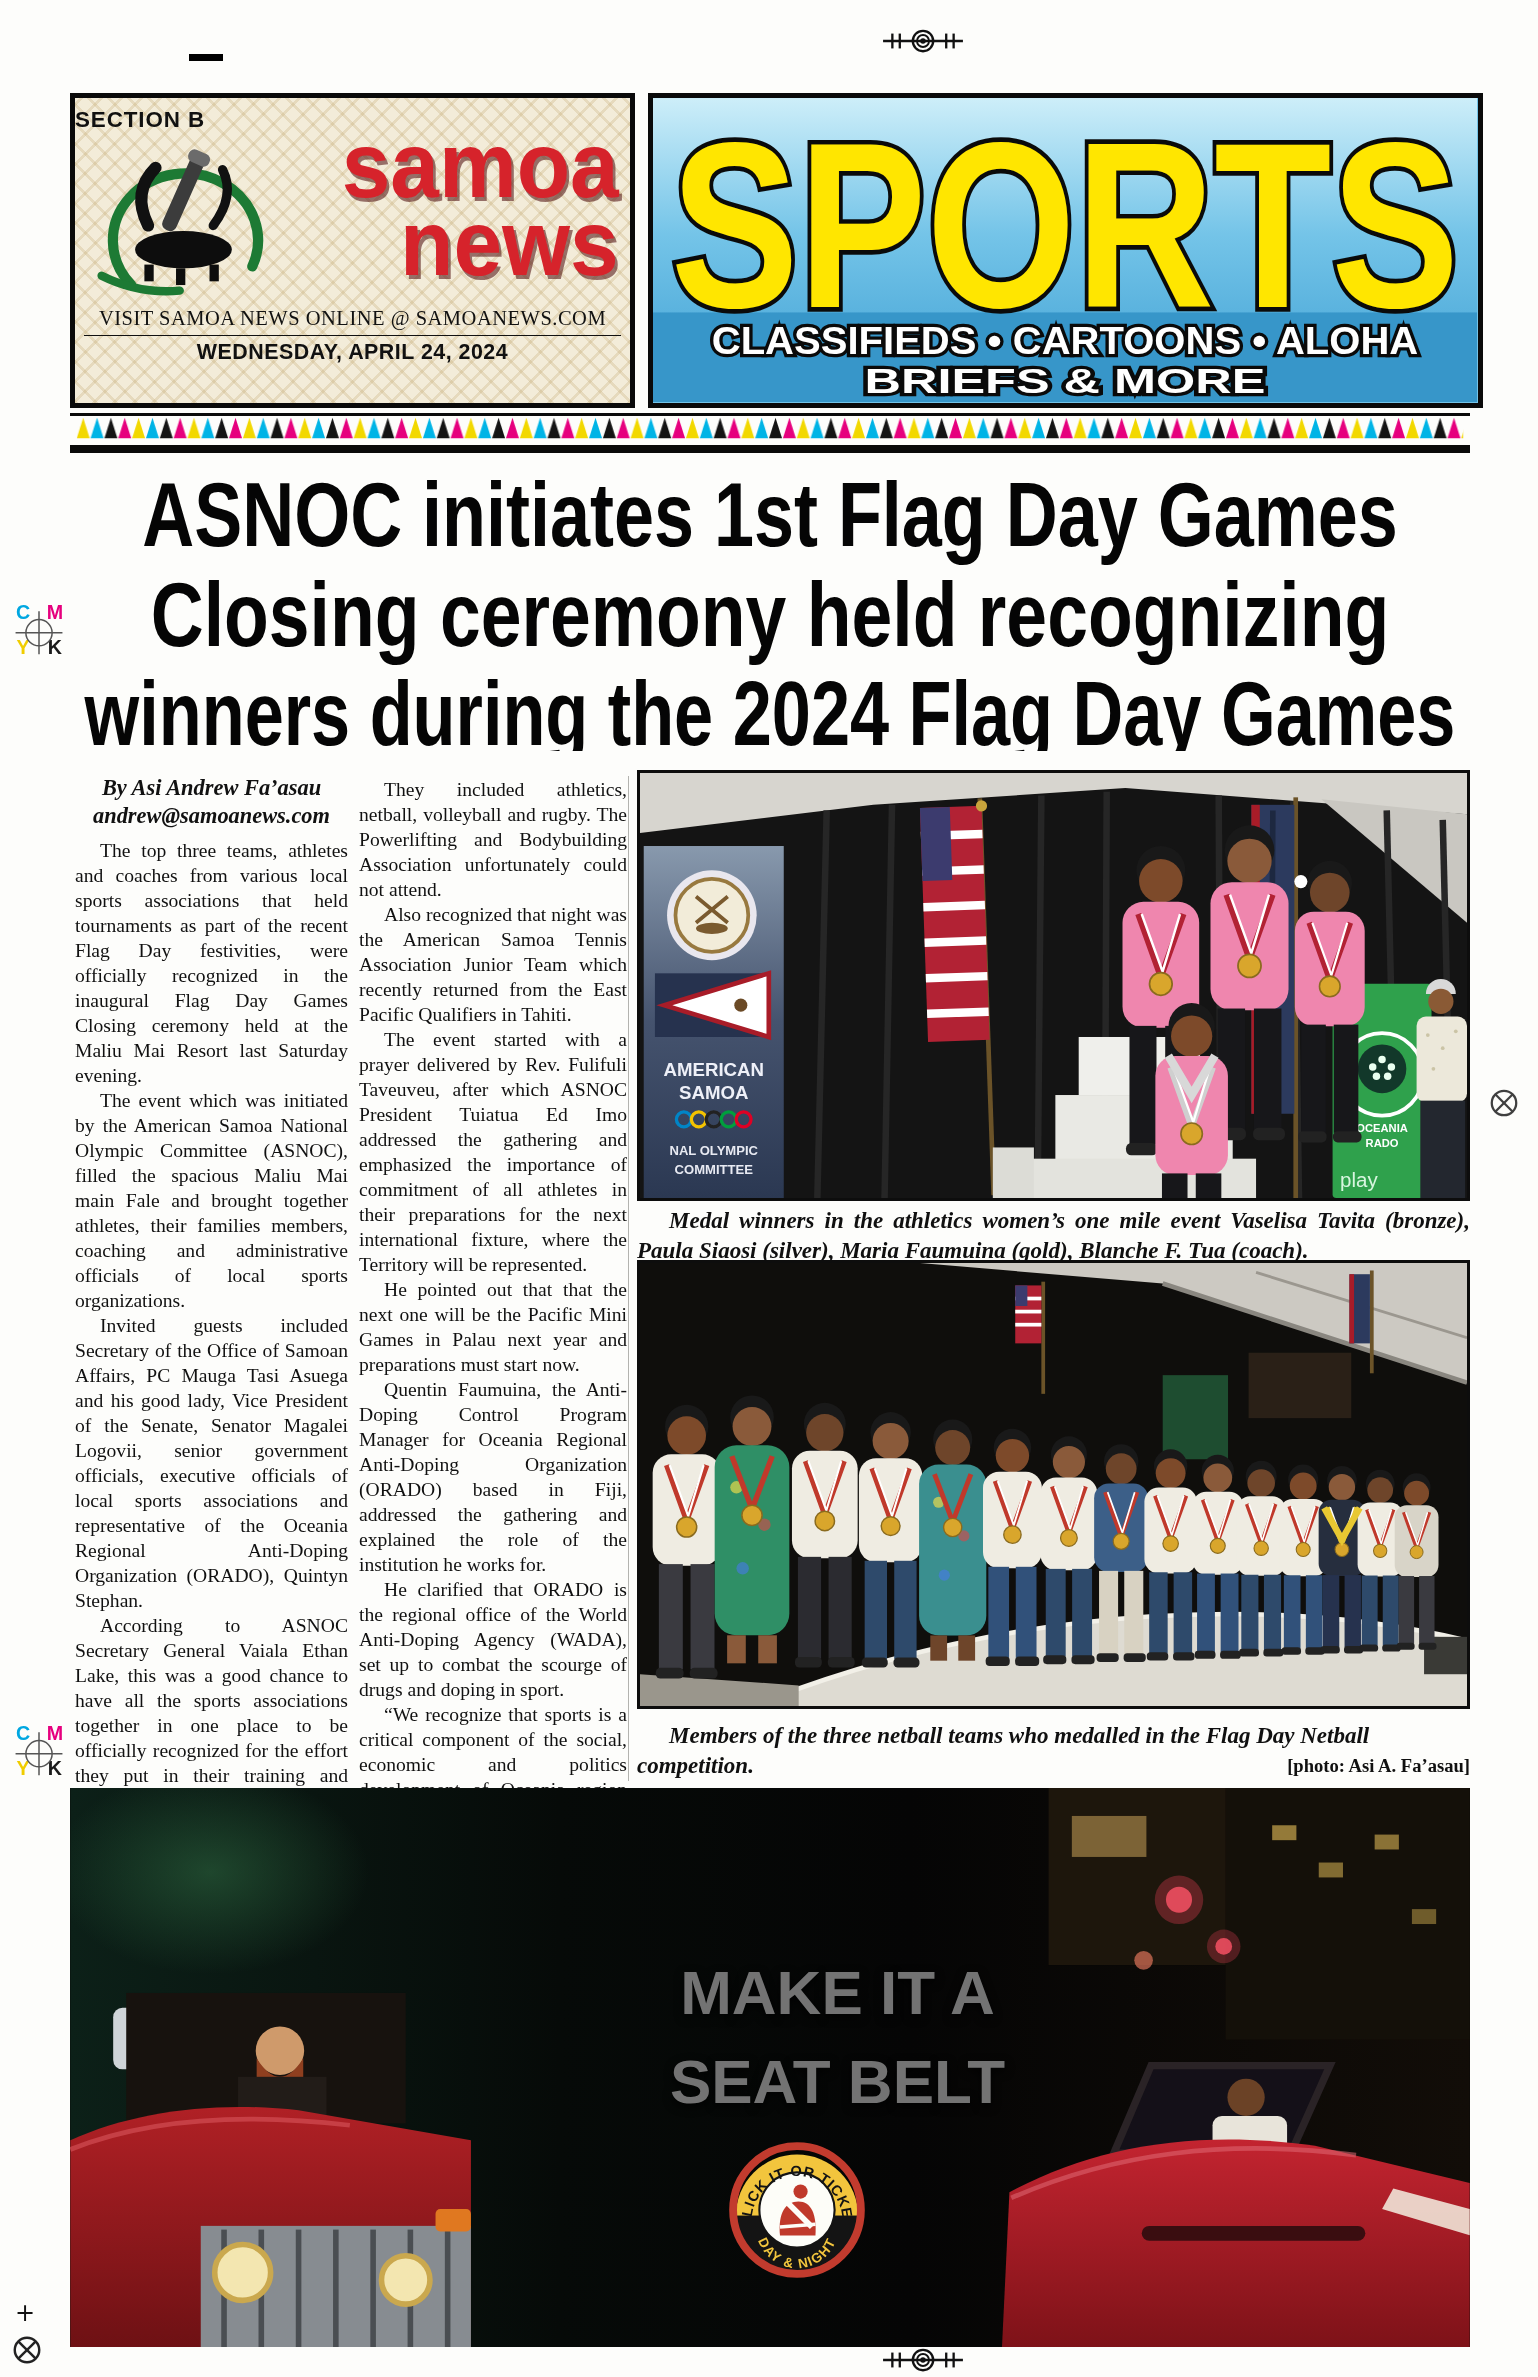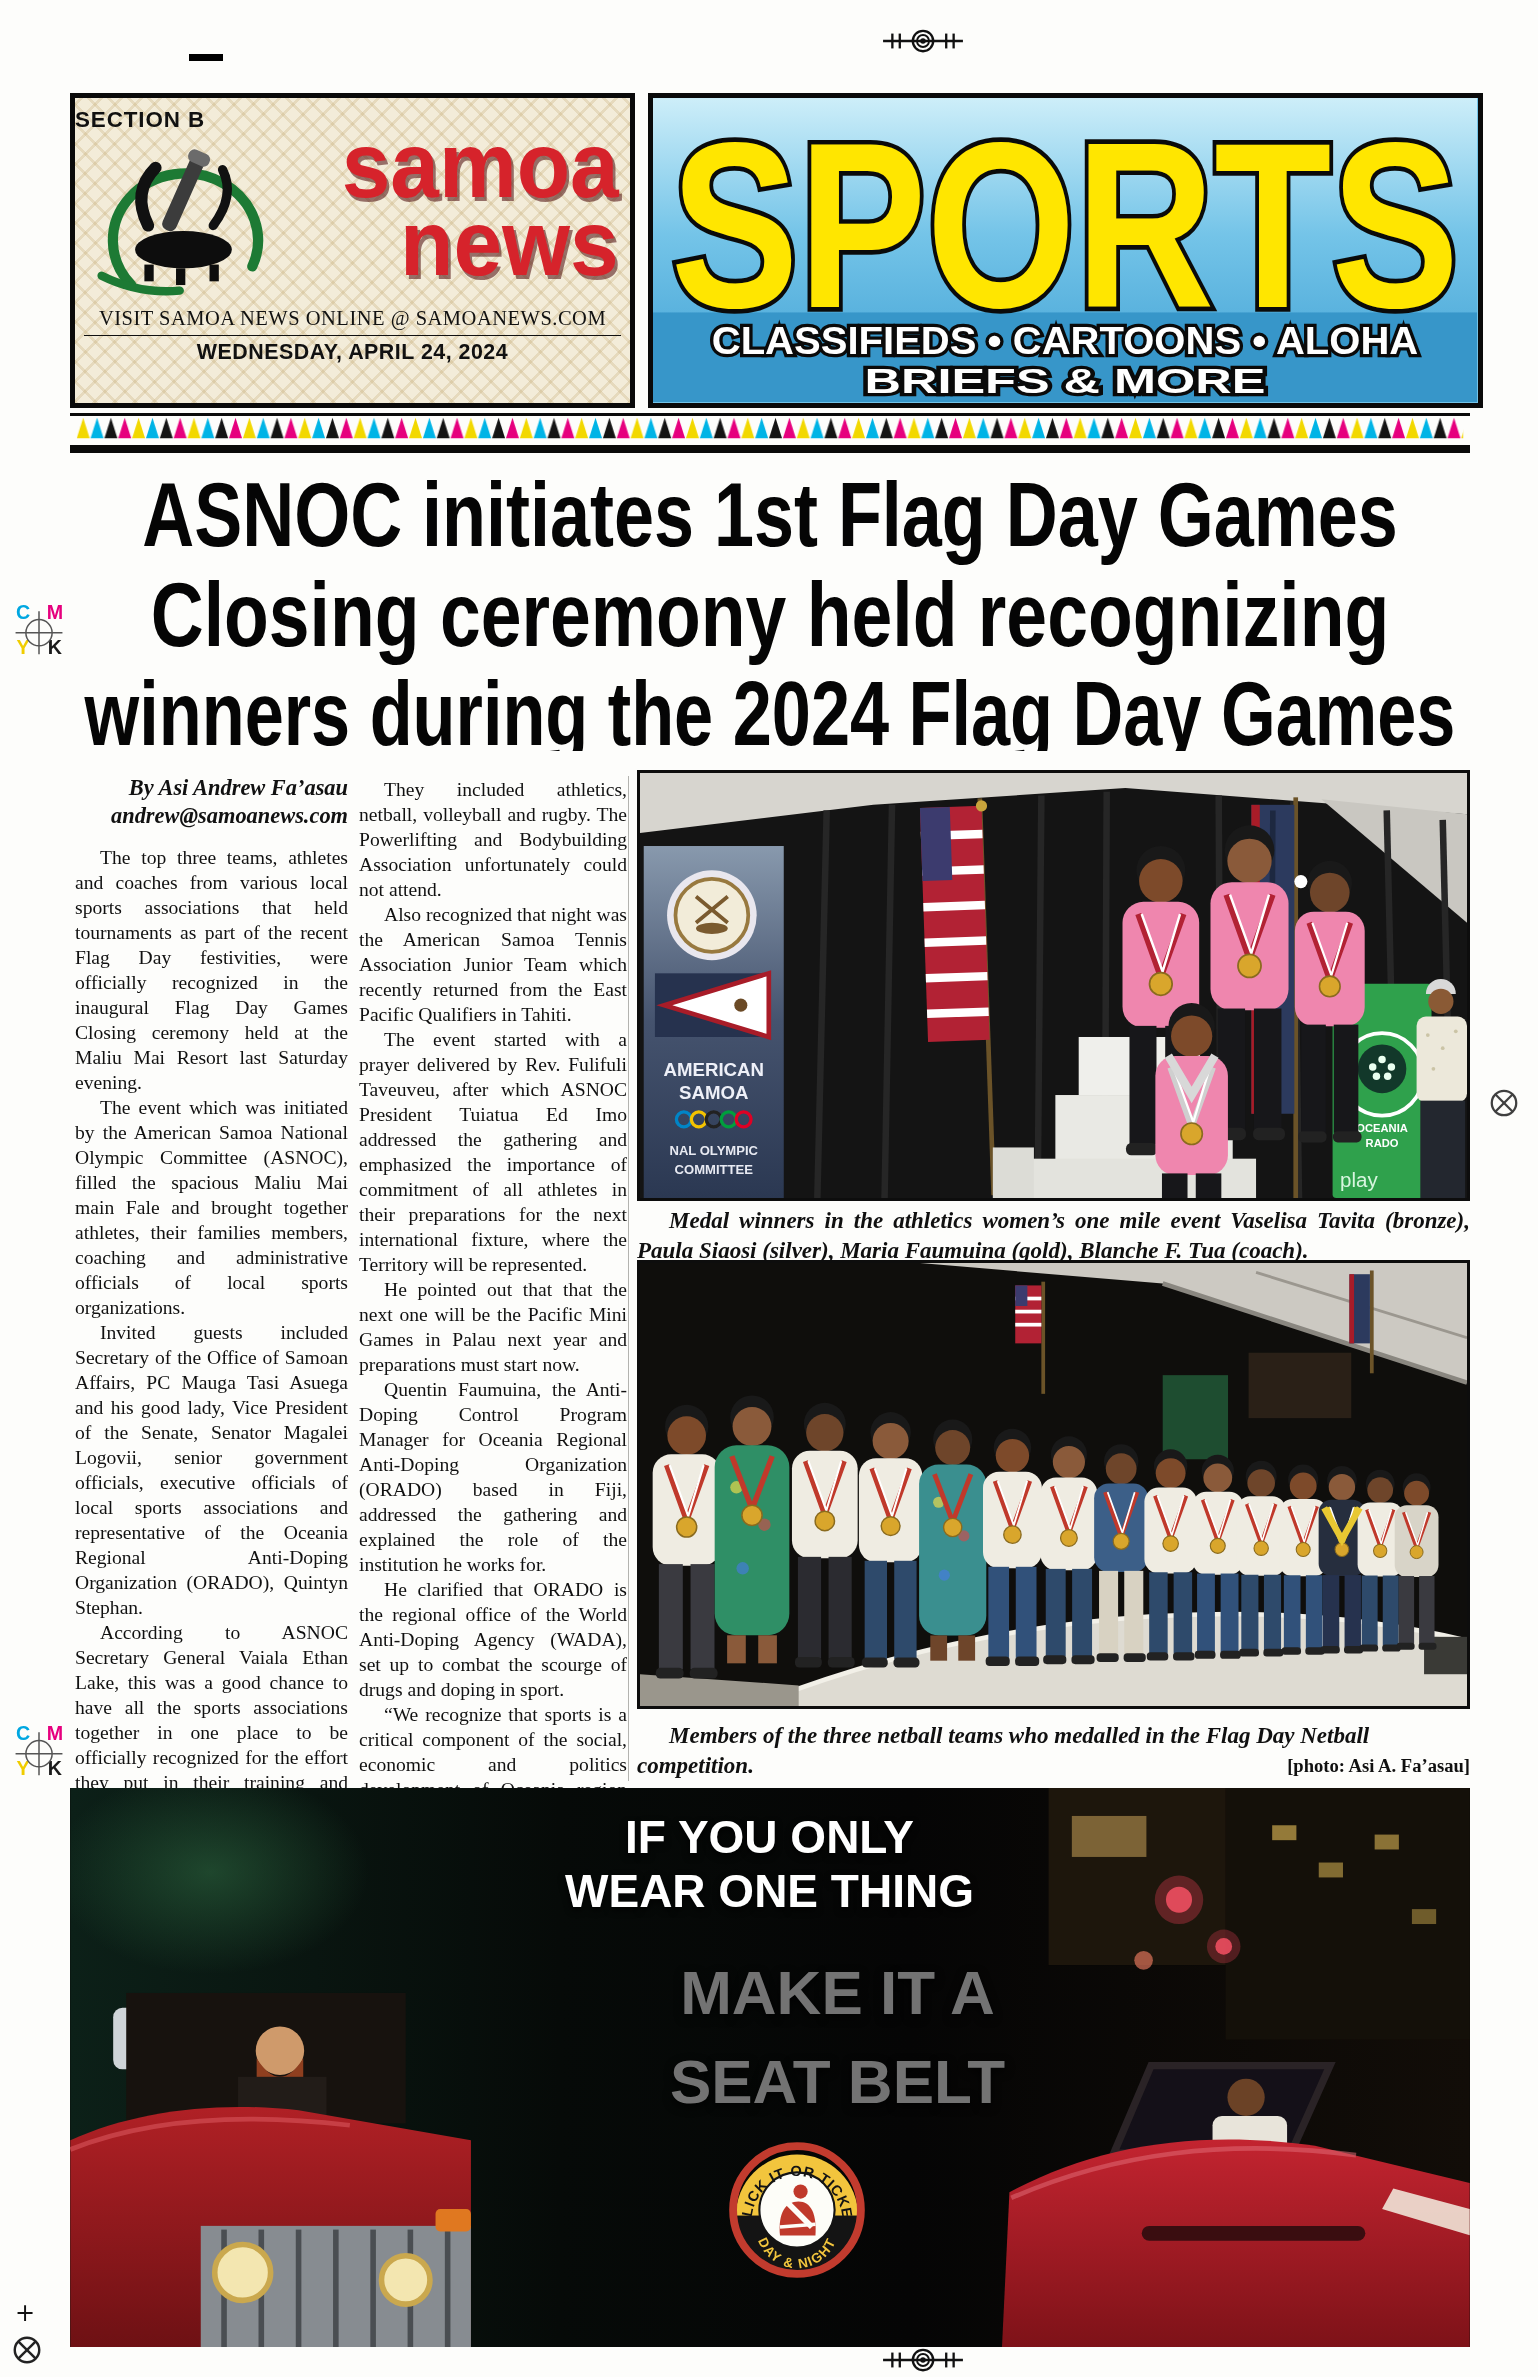--- a/index.html
+++ b/index.html
@@ -29,21 +29,21 @@
   .tri-strip .topline{height:2.8px;background:#0a0a0a;}
   .tri-strip .botbar{height:8.4px;background:#0a0a0a;margin-top:0.9px;}
 
   
   .headline{left:70px;top:453px;width:1400px;height:298px;}
 
   
   .col{position:absolute;text-align:justify;font:19.6px/25px "Liberation Serif",serif;}
   .col1{left:75px;top:774px;width:273px;}
   .col2{left:359px;top:777px;width:268px;}
-  .byline{font:bold italic 22.4px/28px "Liberation Serif",serif;font-style:italic;margin-bottom:15px;text-align:right;}
+  .byline{font:bold italic 22.4px/28px "Liberation Serif",serif;font-style:italic;margin-bottom:8px;text-align:center;}
   .byline div{white-space:nowrap;}
   .para{margin:0;text-indent:25px;}
   .continued{font:italic 20.5px/26px "Liberation Serif",serif;text-align:right;margin-top:1.9px;}
   .colrule{left:628px;top:776px;width:0.9px;height:1005px;background:#b3b3af;}
 
   
   .photo{border:3.7px solid #0d0d0d;box-sizing:border-box;background:#101010;overflow:hidden;}
   .photo1{left:637px;top:770px;width:833px;height:431px;}
   .photo2{left:637px;top:1260px;width:833px;height:449px;}
   .photo svg{display:block;width:100%;height:100%;}
@@ -467,24 +467,20 @@
       <g>
         <polygon points="1120,392 1310,392 1352,298 1160,298" fill="#141018" stroke="#2a2326" stroke-width="8"></polygon>
         <circle cx="1262" cy="332" r="20" fill="#6b4226"></circle>
         <rect x="1226" y="352" width="80" height="40" rx="10" fill="#e8e4da"></rect>
         <path d="M1000,600 L1008,434 C 1100,384 1210,366 1336,384 L 1502,424 L 1502,600 Z" fill="url(#carred)"></path>
         <path d="M1010,440 C 1120,392 1240,376 1380,394" stroke="#e06a74" stroke-width="5" fill="none" opacity=".55"></path>
         <path d="M1420,430 L 1502,452 L 1502,480 L 1408,452 Z" fill="#f4f0e2" opacity=".85"></path>
         <rect x="1150" y="470" width="240" height="16" rx="8" fill="#3a0d10"></rect>
       </g>
     </svg>
-    <div class="ad-top-lines">
-      <div>IF YOU ONLY</div>
-      <div>WEAR ONE THING</div>
-    </div>
     <div class="ad-main-lines">
       <div>MAKE IT A</div>
       <div>SEAT BELT</div>
     </div>
     <svg class="badge" viewBox="-100 -100 200 200">
       <defs>
         <path id="arcTop" d="M -64 16 A 64 64 0 0 1 64 16"></path>
         <path id="arcBot" d="M -58 24 A 58 58 0 0 0 58 24"></path>
       </defs>
       <path d="M -86,8 A 86 86 0 0 1 86,8 Z" fill="#f2c53d"></path>

